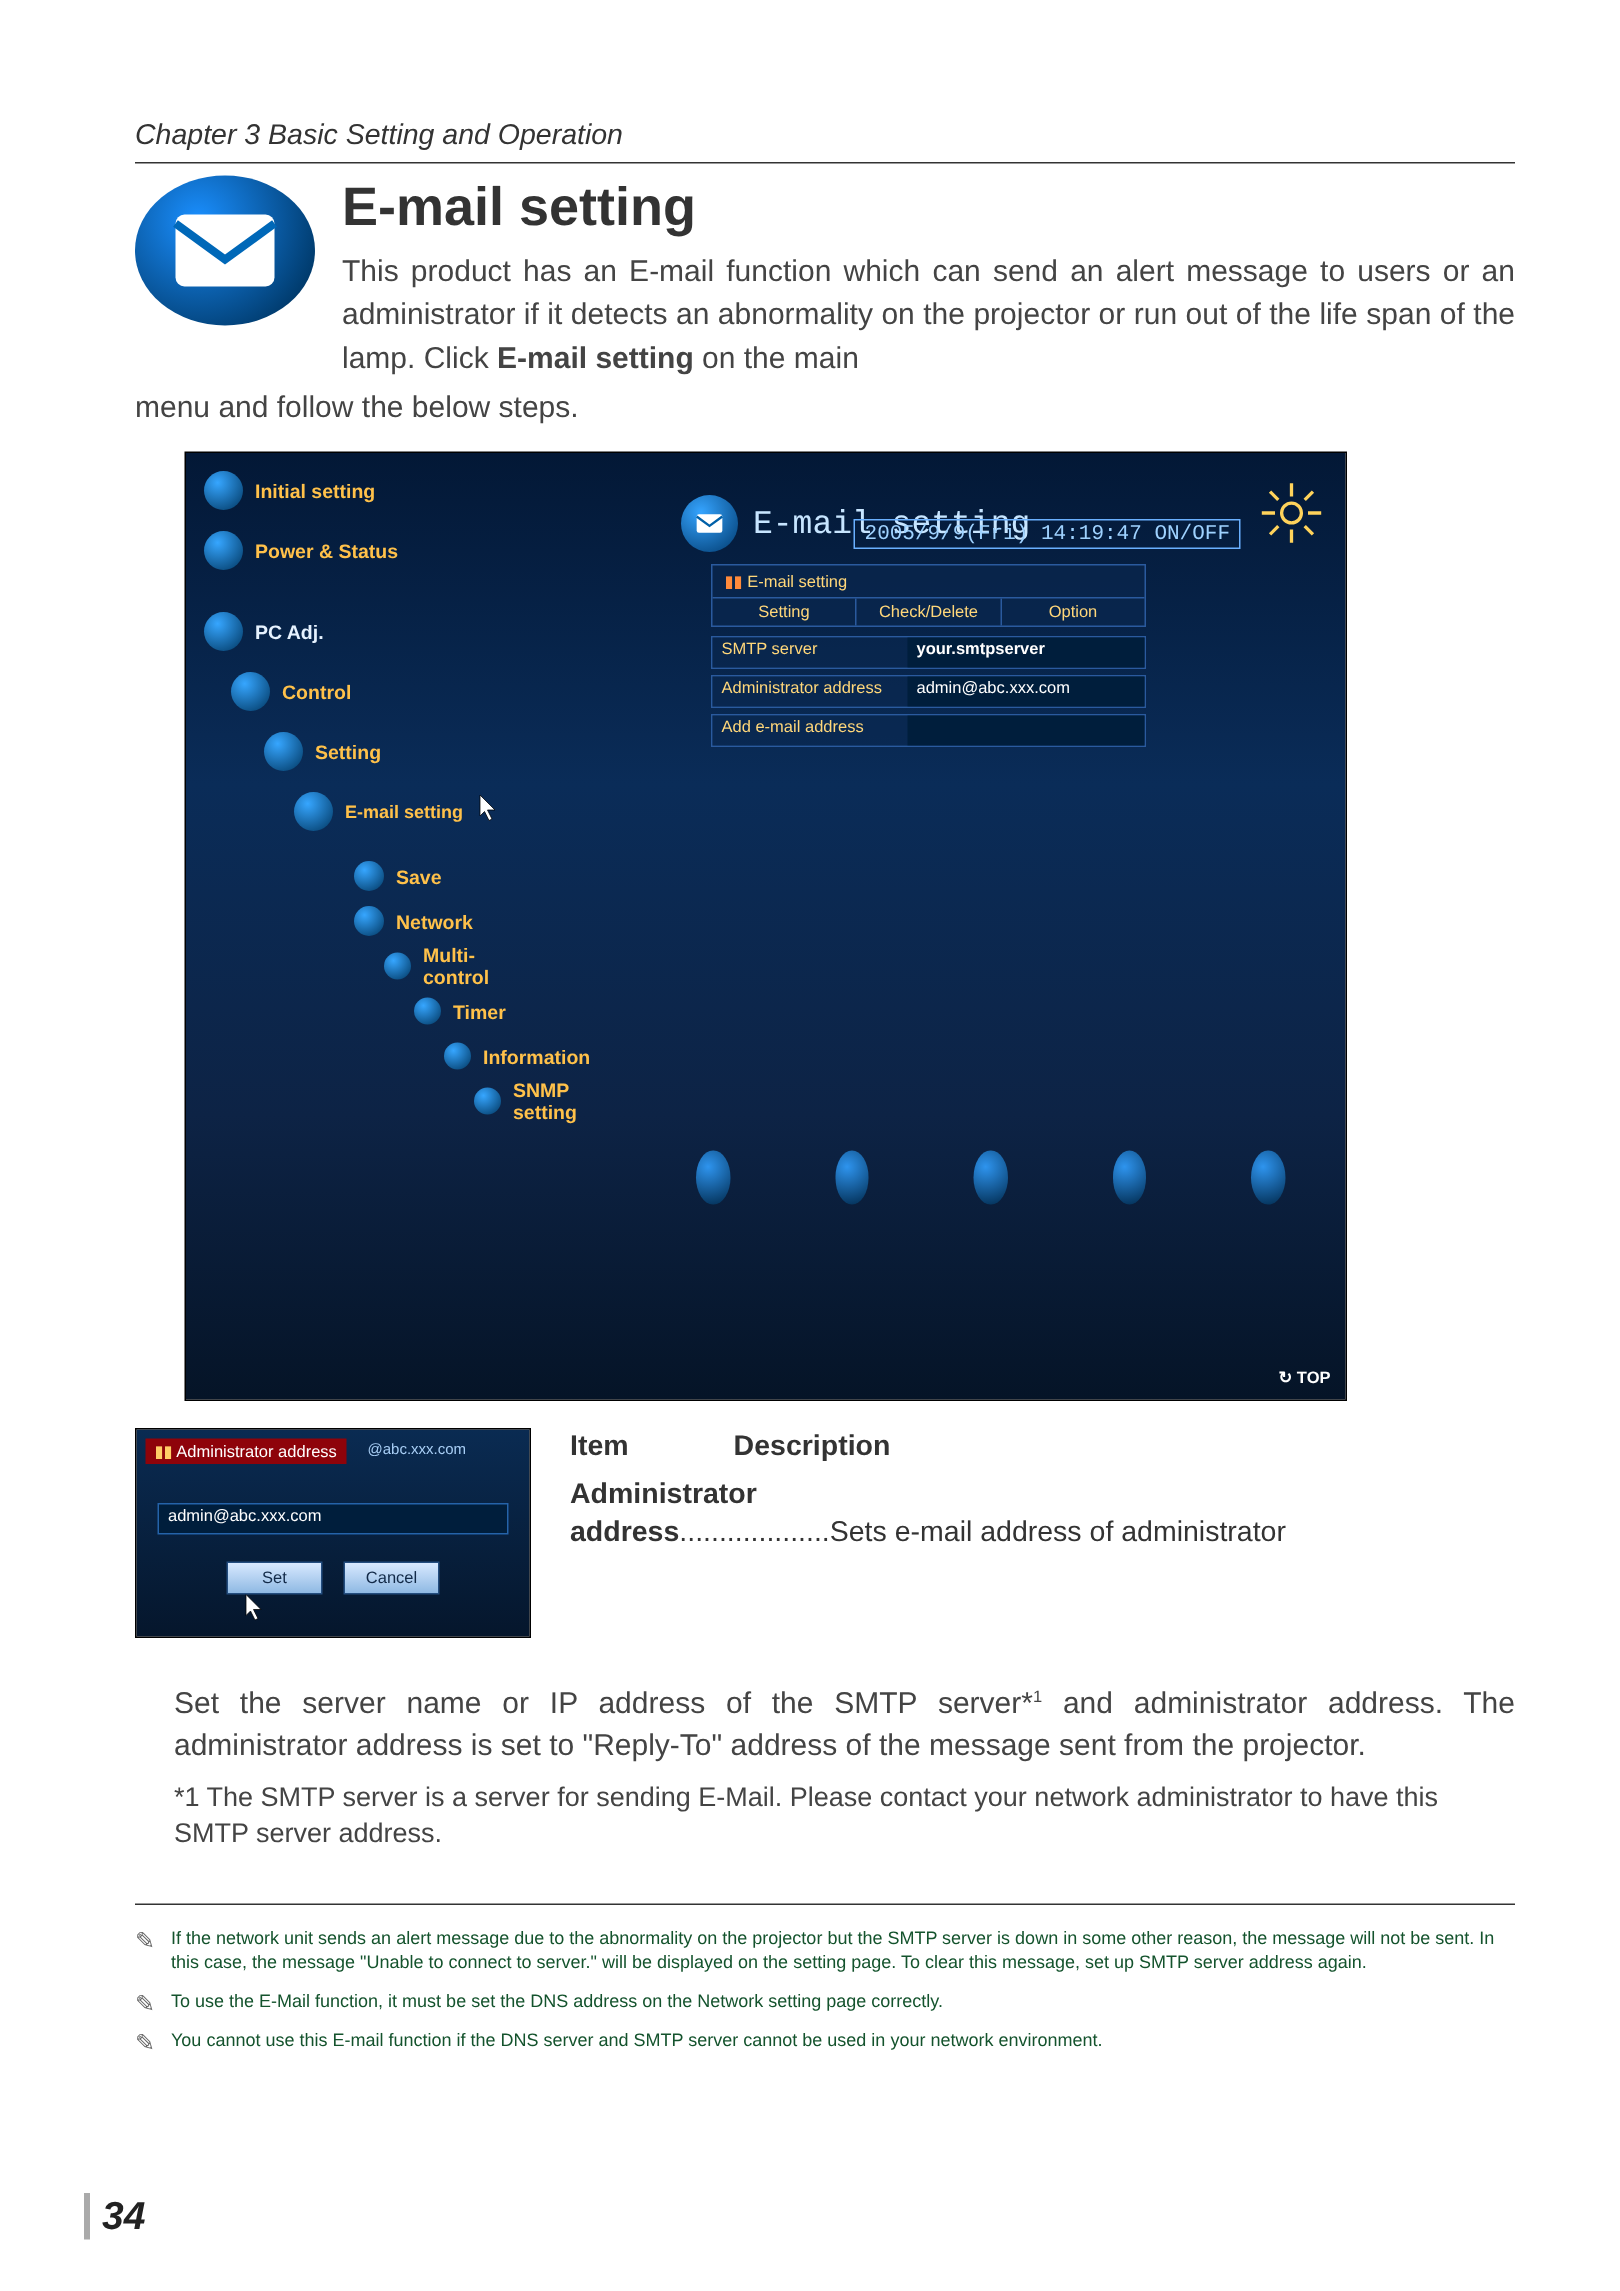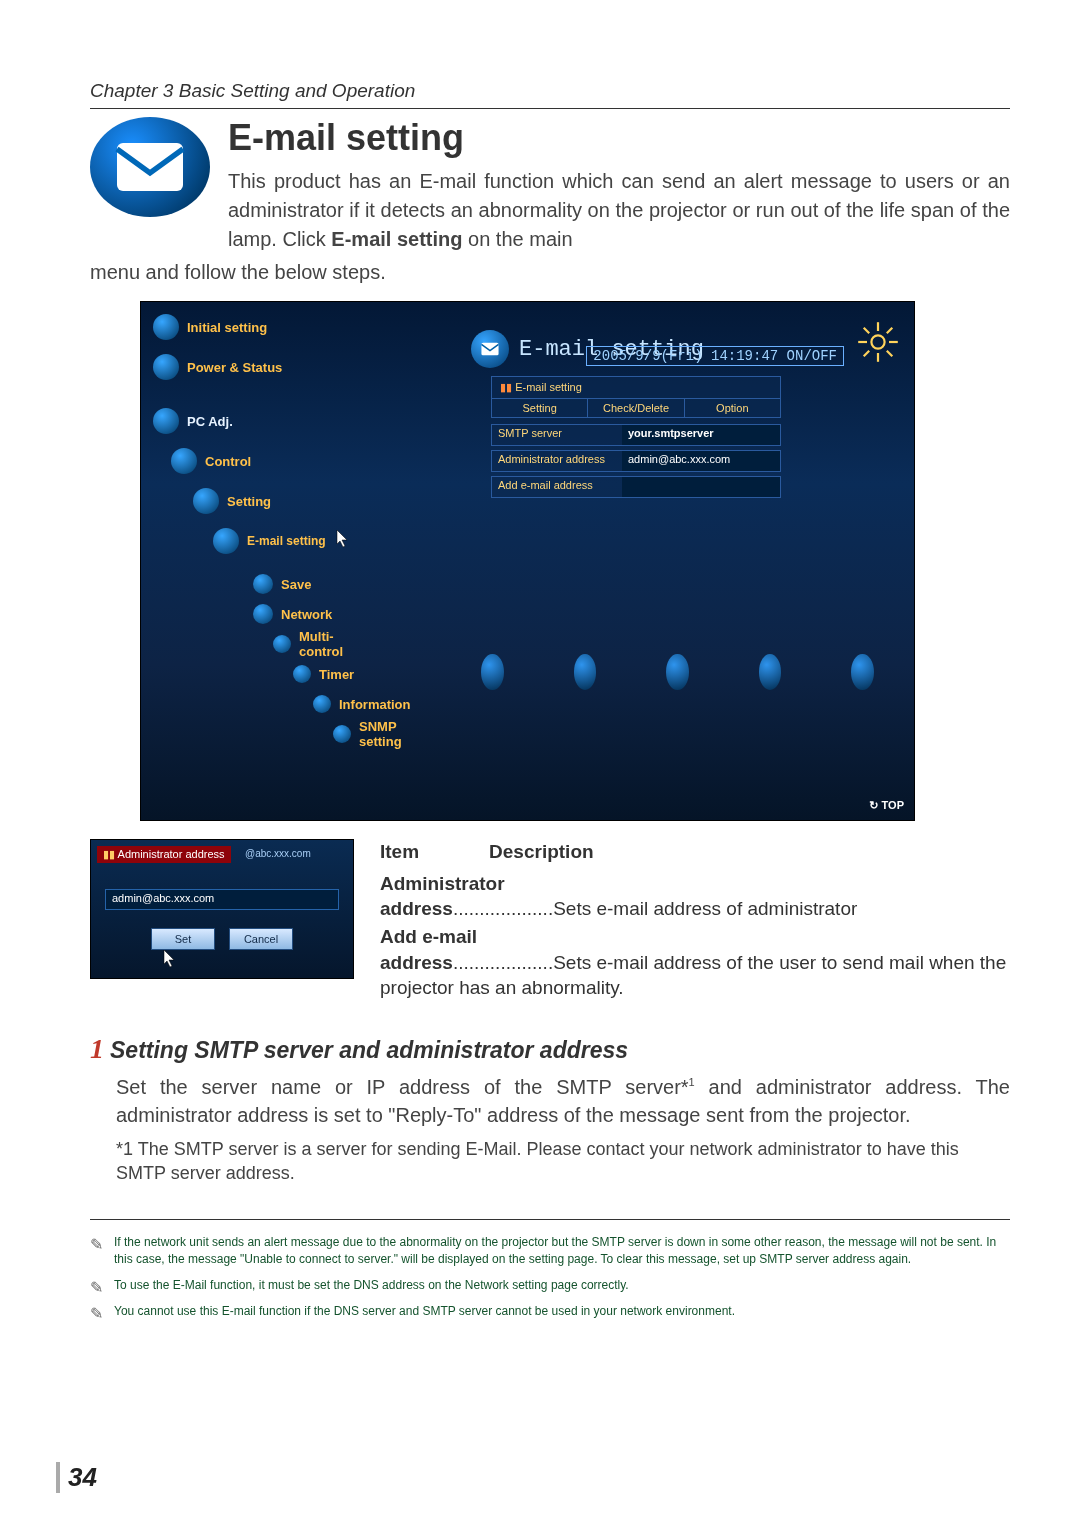--- a/index.html
+++ b/index.html
@@ -49,22 +49,22 @@
     text-align: justify;
   }
   .cont-text {
     font-size: 20px;
     line-height: 1.45;
     color: #444;
     margin-top: 4px;
   }
   .screenshot {
     width: 775px;
-    height: 520px;
-    margin: 14px auto 18px 50px;
+    height: 633px;
+    margin: 14px auto 18px 33px;
     background: linear-gradient(180deg,#031836 0%, #0a2c58 35%, #0d2345 70%, #051427 100%);
     border: 1px solid #000;
     position: relative;
     color: #bfe0ff;
     font-size: 12px;
     overflow: hidden;
   }
   .side-nav {
     position: absolute;
     left: 12px;
@@ -344,31 +344,24 @@
 
   <div class="desc-block">
     <div class="desc-head">
       <span>Item</span>
       <span>Description</span>
     </div>
     <div class="desc-item">
       <b>Administrator</b><br>
       <b>address</b><span class="desc-dots">...................Sets e-mail address of administrator</span>
     </div>
-    <div class="desc-item">
-      <b>Add e-mail</b><br>
-      <b>address</b><span class="desc-dots">...................Sets e-mail address of the user to send mail when the projector has an abnormality.</span>
-    </div>
   </div>
 </div>
 
 <div class="step-block">
-  <div class="step-title">
-    <span class="num">1</span><span>Setting SMTP server and administrator address</span>
-  </div>
   <div class="step-body">
     <span>Set the server name or IP address of the SMTP server*</span><span class="sup">1</span><span> and administrator address. The administrator address is set to "Reply-To" address of the message sent from the projector.</span>
   </div>
   <div class="footnote">*1 The SMTP server is a server for sending E-Mail. Please contact your network administrator to have this SMTP server address.</div>
 </div>
 
 <hr class="hr">
 
 <div class="note">If the network unit sends an alert message due to the abnormality on the projector but the SMTP server is down in some other reason, the message will not be sent. In this case, the message "Unable to connect to server." will be displayed on the setting page. To clear this message, set up SMTP server address again.</div>
 <div class="note">To use the E-Mail function, it must be set the DNS address on the Network setting page correctly.</div>

